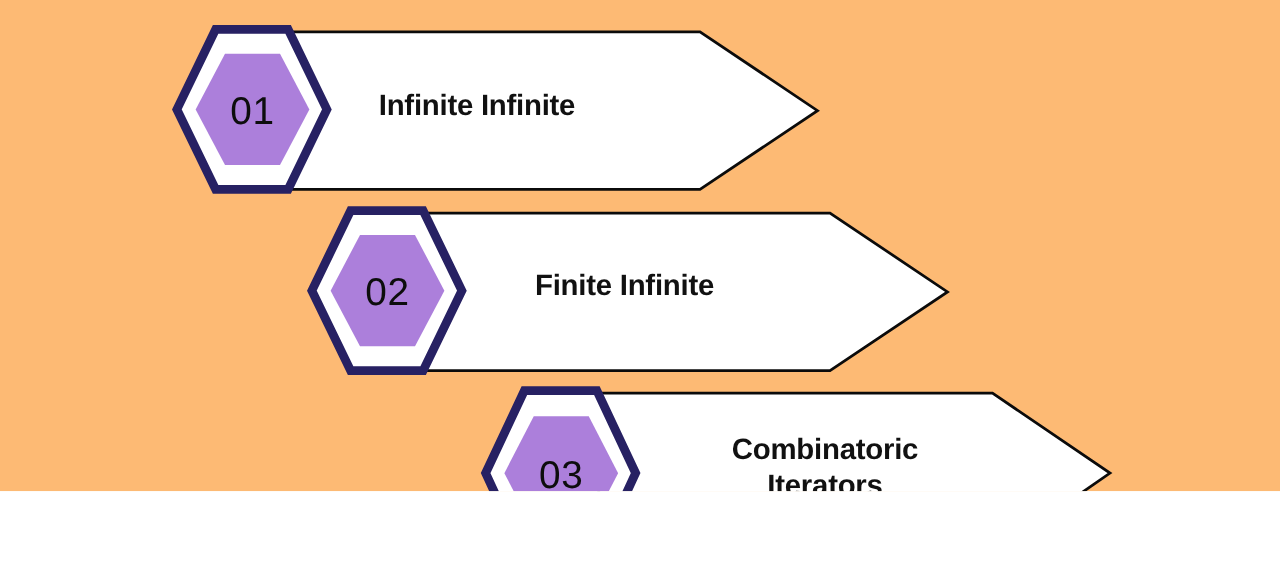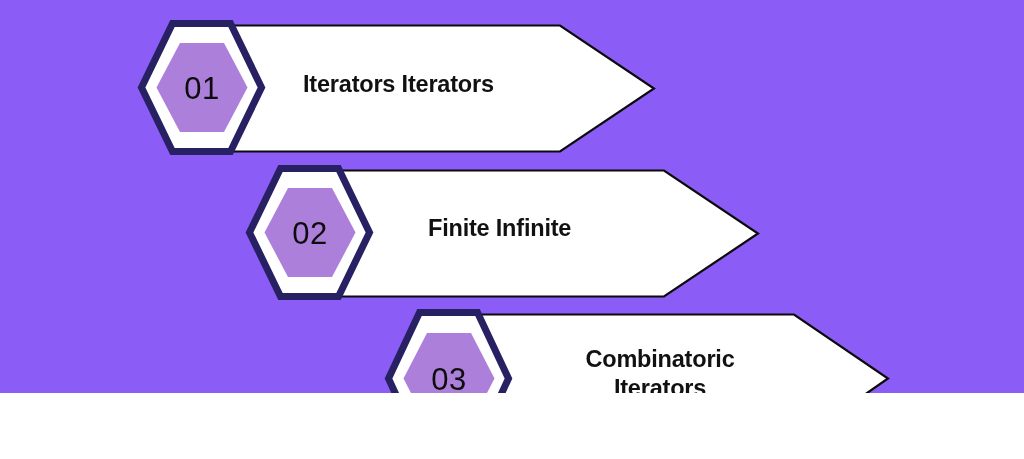--- a/index.html
+++ b/index.html
@@ -9,21 +9,21 @@
     background: #ffffff;
   }
   body {
     font-family: "Liberation Sans", sans-serif;
     -webkit-font-smoothing: antialiased;
   }
   #canvas {
     position: relative;
     width: 1024px;
     height: 393px;
-    background: #8b5cf6;
+    background: #fdba74;
     overflow: hidden;
   }
   .stage-svg {
     position: absolute;
     left: 0;
     top: 0;
     width: 1024px;
     height: 459px;
     display: block;
   }
@@ -106,20 +106,20 @@
     </g>
 
     <g>
       <polygon class="arrow-shape" points="479,314.5 794,314.5 888,378.5 794,443.5 479,443.5"></polygon>
       <polygon class="hex-outer" points="419.5,312.5 477.5,312.5 508.5,378.5 477.5,445.5 419.5,445.5 388.5,378.5"></polygon>
       <polygon class="hex-inner" points="427,333 471,333 494.5,378.5 471,424 427,424 403.5,378.5"></polygon>
       <text class="hex-number" x="449" y="390" text-anchor="middle">03</text>
     </g>
   </svg>
 
-  <div class="step-label label-1 one-line">Iterators Iterators</div>
+  <div class="step-label label-1 one-line">Infinite Infinite</div>
 
   <div class="step-label label-2 one-line">Finite Infinite</div>
 
   <div class="step-label label-3">Combinatoric
 Iterators</div>
 
 </div>
 
 </body></html>

